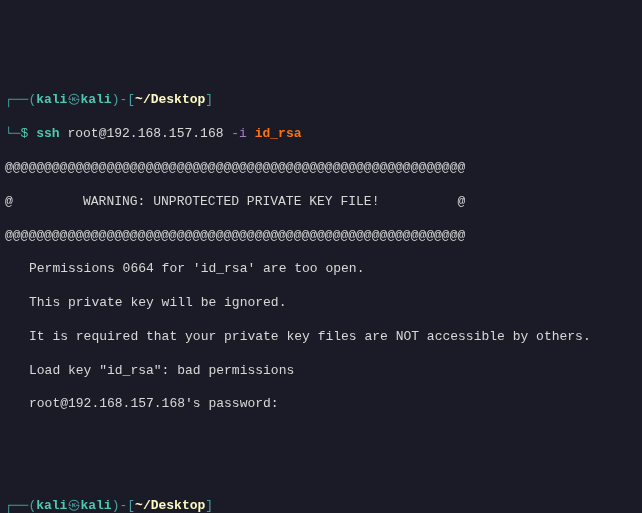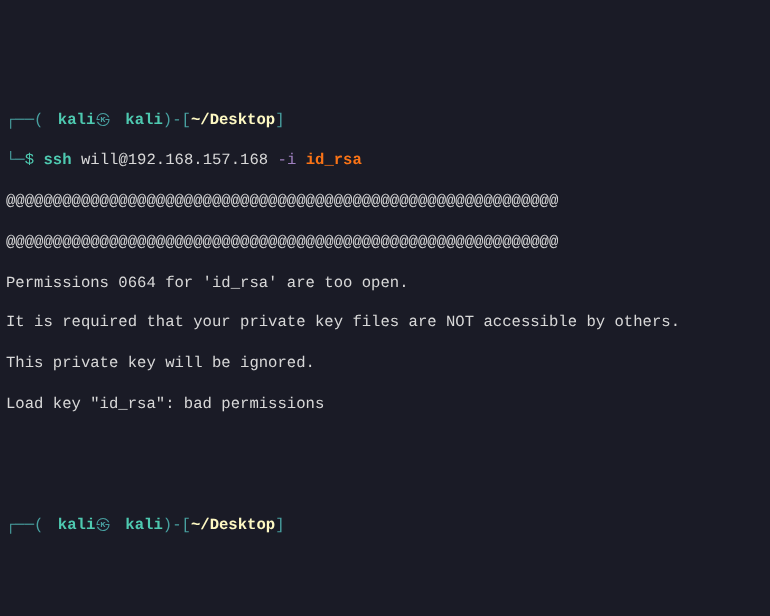--- a/index.html
+++ b/index.html
@@ -13,47 +13,49 @@
       font-family: 'Consolas', 'Monaco', 'Courier New', monospace;
       font-size: 13px;
       line-height: 1.3;
       padding: 8px 5px;
       width: 642px;
       height: 513px;
       overflow: hidden;
       white-space: pre;
     }
     .bracket { color: #48a0a0; }
-    .user { color: #4ec9b0; font-weight: bold; margin-left: 12px; }
+    .user { color: #4ec9b0; font-weight: bold; }
     .at { color: #48a0a0; }
     .dash { color: #48a0a0; }
     .path { color: #fef9c3; font-weight: bold; }
     .prompt-sym { color: #4ec9b0; }
     .cmd { color: #4ec9b0; font-weight: bold; }
     .arg { color: #d8d8d8; }
     .flag-opt { color: #a080c0; }
     .flag-arg { color: #f97316; font-weight: bold; }
     .warn { color: #d8d8d8; }
-    .output { color: #d8d8d8; }
+    .output { color: #d8d8d8; margin-left: 24px; }
     .line { display: block; }
   </style>
 </head>
 <body>
 
 
 
 <div>
 <span class="line"><span class="bracket">┌──(</span><span class="user">kali</span><span class="at">㉿</span><span class="user">kali</span><span class="bracket">)</span><span class="dash">-</span><span class="bracket">[</span><span class="path">~/Desktop</span><span class="bracket">]</span></span>
-<span class="line"><span class="bracket">└─</span><span class="prompt-sym">$</span> <span class="cmd">ssh</span> <span class="arg">will@192.168.157.168</span> <span class="flag-opt">-i</span> <span class="flag-arg">id_rsa</span></span>
+<span class="line"><span class="bracket">└─</span><span class="prompt-sym">$</span> <span class="cmd">ssh</span> <span class="arg">root@192.168.157.168</span> <span class="flag-opt">-i</span> <span class="flag-arg">id_rsa</span></span>
 <span class="line warn">@@@@@@@@@@@@@@@@@@@@@@@@@@@@@@@@@@@@@@@@@@@@@@@@@@@@@@@@@@@</span>
+<span class="line warn">@         WARNING: UNPROTECTED PRIVATE KEY FILE!          @</span>
 <span class="line warn">@@@@@@@@@@@@@@@@@@@@@@@@@@@@@@@@@@@@@@@@@@@@@@@@@@@@@@@@@@@</span>
 <span class="line output">Permissions 0664 for 'id_rsa' are too open.</span>
+<span class="line output">This private key will be ignored.</span>
 <span class="line output">It is required that your private key files are NOT accessible by others.</span>
-<span class="line output">This private key will be ignored.</span>
 <span class="line output">Load key "id_rsa": bad permissions</span>
+<span class="line output">root@192.168.157.168's password:</span>
 <span class="line"> </span>
 <span class="line"> </span>
 <span class="line"><span class="bracket">┌──(</span><span class="user">kali</span><span class="at">㉿</span><span class="user">kali</span><span class="bracket">)</span><span class="dash">-</span><span class="bracket">[</span><span class="path">~/Desktop</span><span class="bracket">]</span></span>
 
 
 
 
 
 <span class="line output"></span>
 

